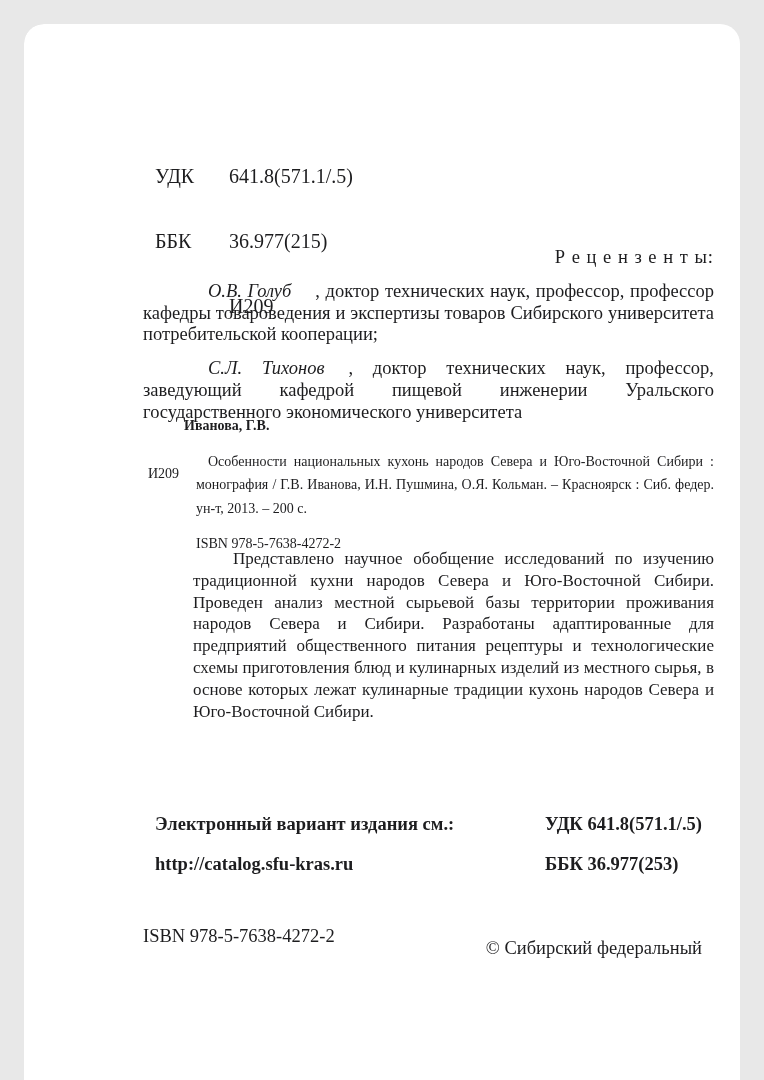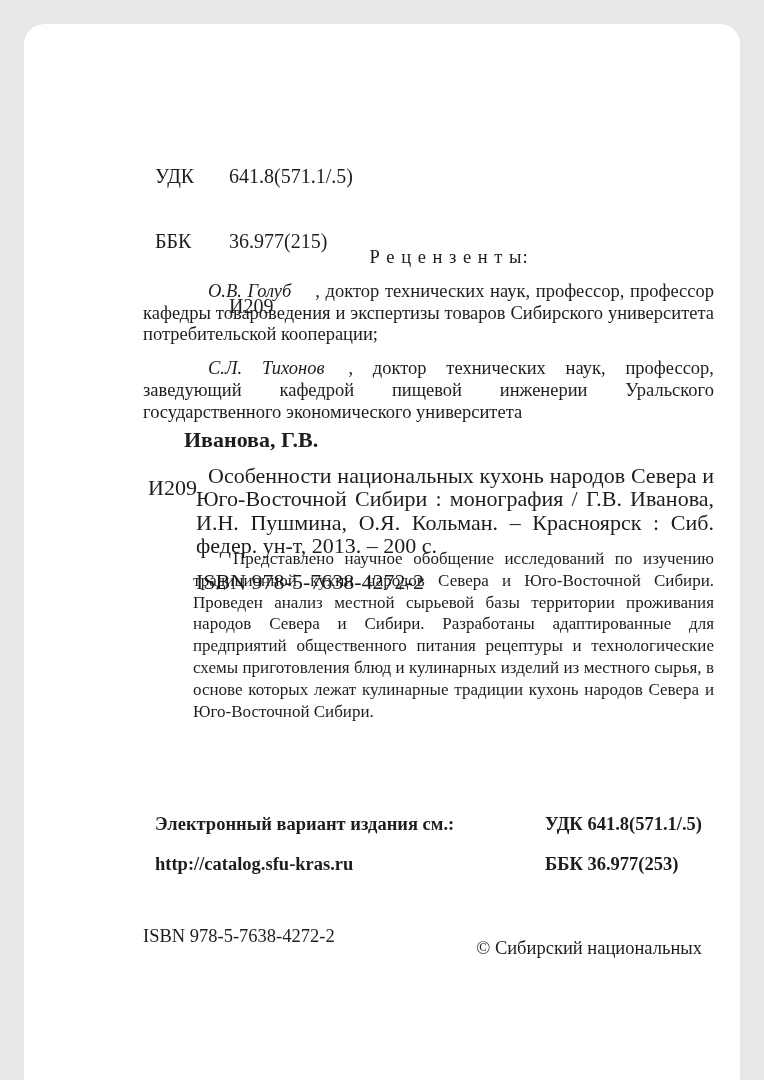--- a/index.html
+++ b/index.html
@@ -15,26 +15,26 @@
   }
   .content { position:absolute; left:95px; width:595px; }
 
   
   #sec-classification { top:102px; font-size:20px; line-height:29px; }
   .cls-row { display:flex; }
   .cls-label { width:50px; flex:0 0 50px; }
 
   
   #sec-reviewers { top:199px; font-size:18.5px; line-height:21.8px; text-align:justify; }
-  .reviewers-heading { margin-left:53px; letter-spacing:1px; text-align:center; }
+  .reviewers-heading { margin-left:53px; letter-spacing:1px; text-align:right; }
   .reviewer-par { text-indent:53px; }
   .reviewer-name { font-style:italic; }
 
   
-  #sec-catalog { top:380px; font-size:22px; line-height:23.5px; }
+  #sec-catalog { top:366px; font-size:14px; line-height:23.5px; }
   .author-heading { margin-left:53px; font-weight:bold; }
   .catalog-entry { position:relative; padding-left:53px; text-align:justify; }
   .catalog-sign { position:absolute; left:-7px; top:0; }
   .catalog-isbn { padding-left:53px; }
 
   
   #sec-annotation { top:500px; left:145px; width:545px;
     font-size:17px; line-height:21.8px; text-align:justify; }
   .annotation-par { text-indent:40px; }
 
@@ -93,17 +93,17 @@
     </div>
     <div>
       <div>УДК 641.8(571.1/.5)</div>
       <div>ББК 36.977(253)</div>
     </div>
   </div>
 
   <div class="content" id="sec-footer">
     <div>ISBN 978-5-7638-4272-2</div>
     <div class="copyright-block">
-      <div>© Сибирский национальных</div>
+      <div>© Сибирский федеральный</div>
     </div>
   </div>
 
 </div>
 
 </body></html>

